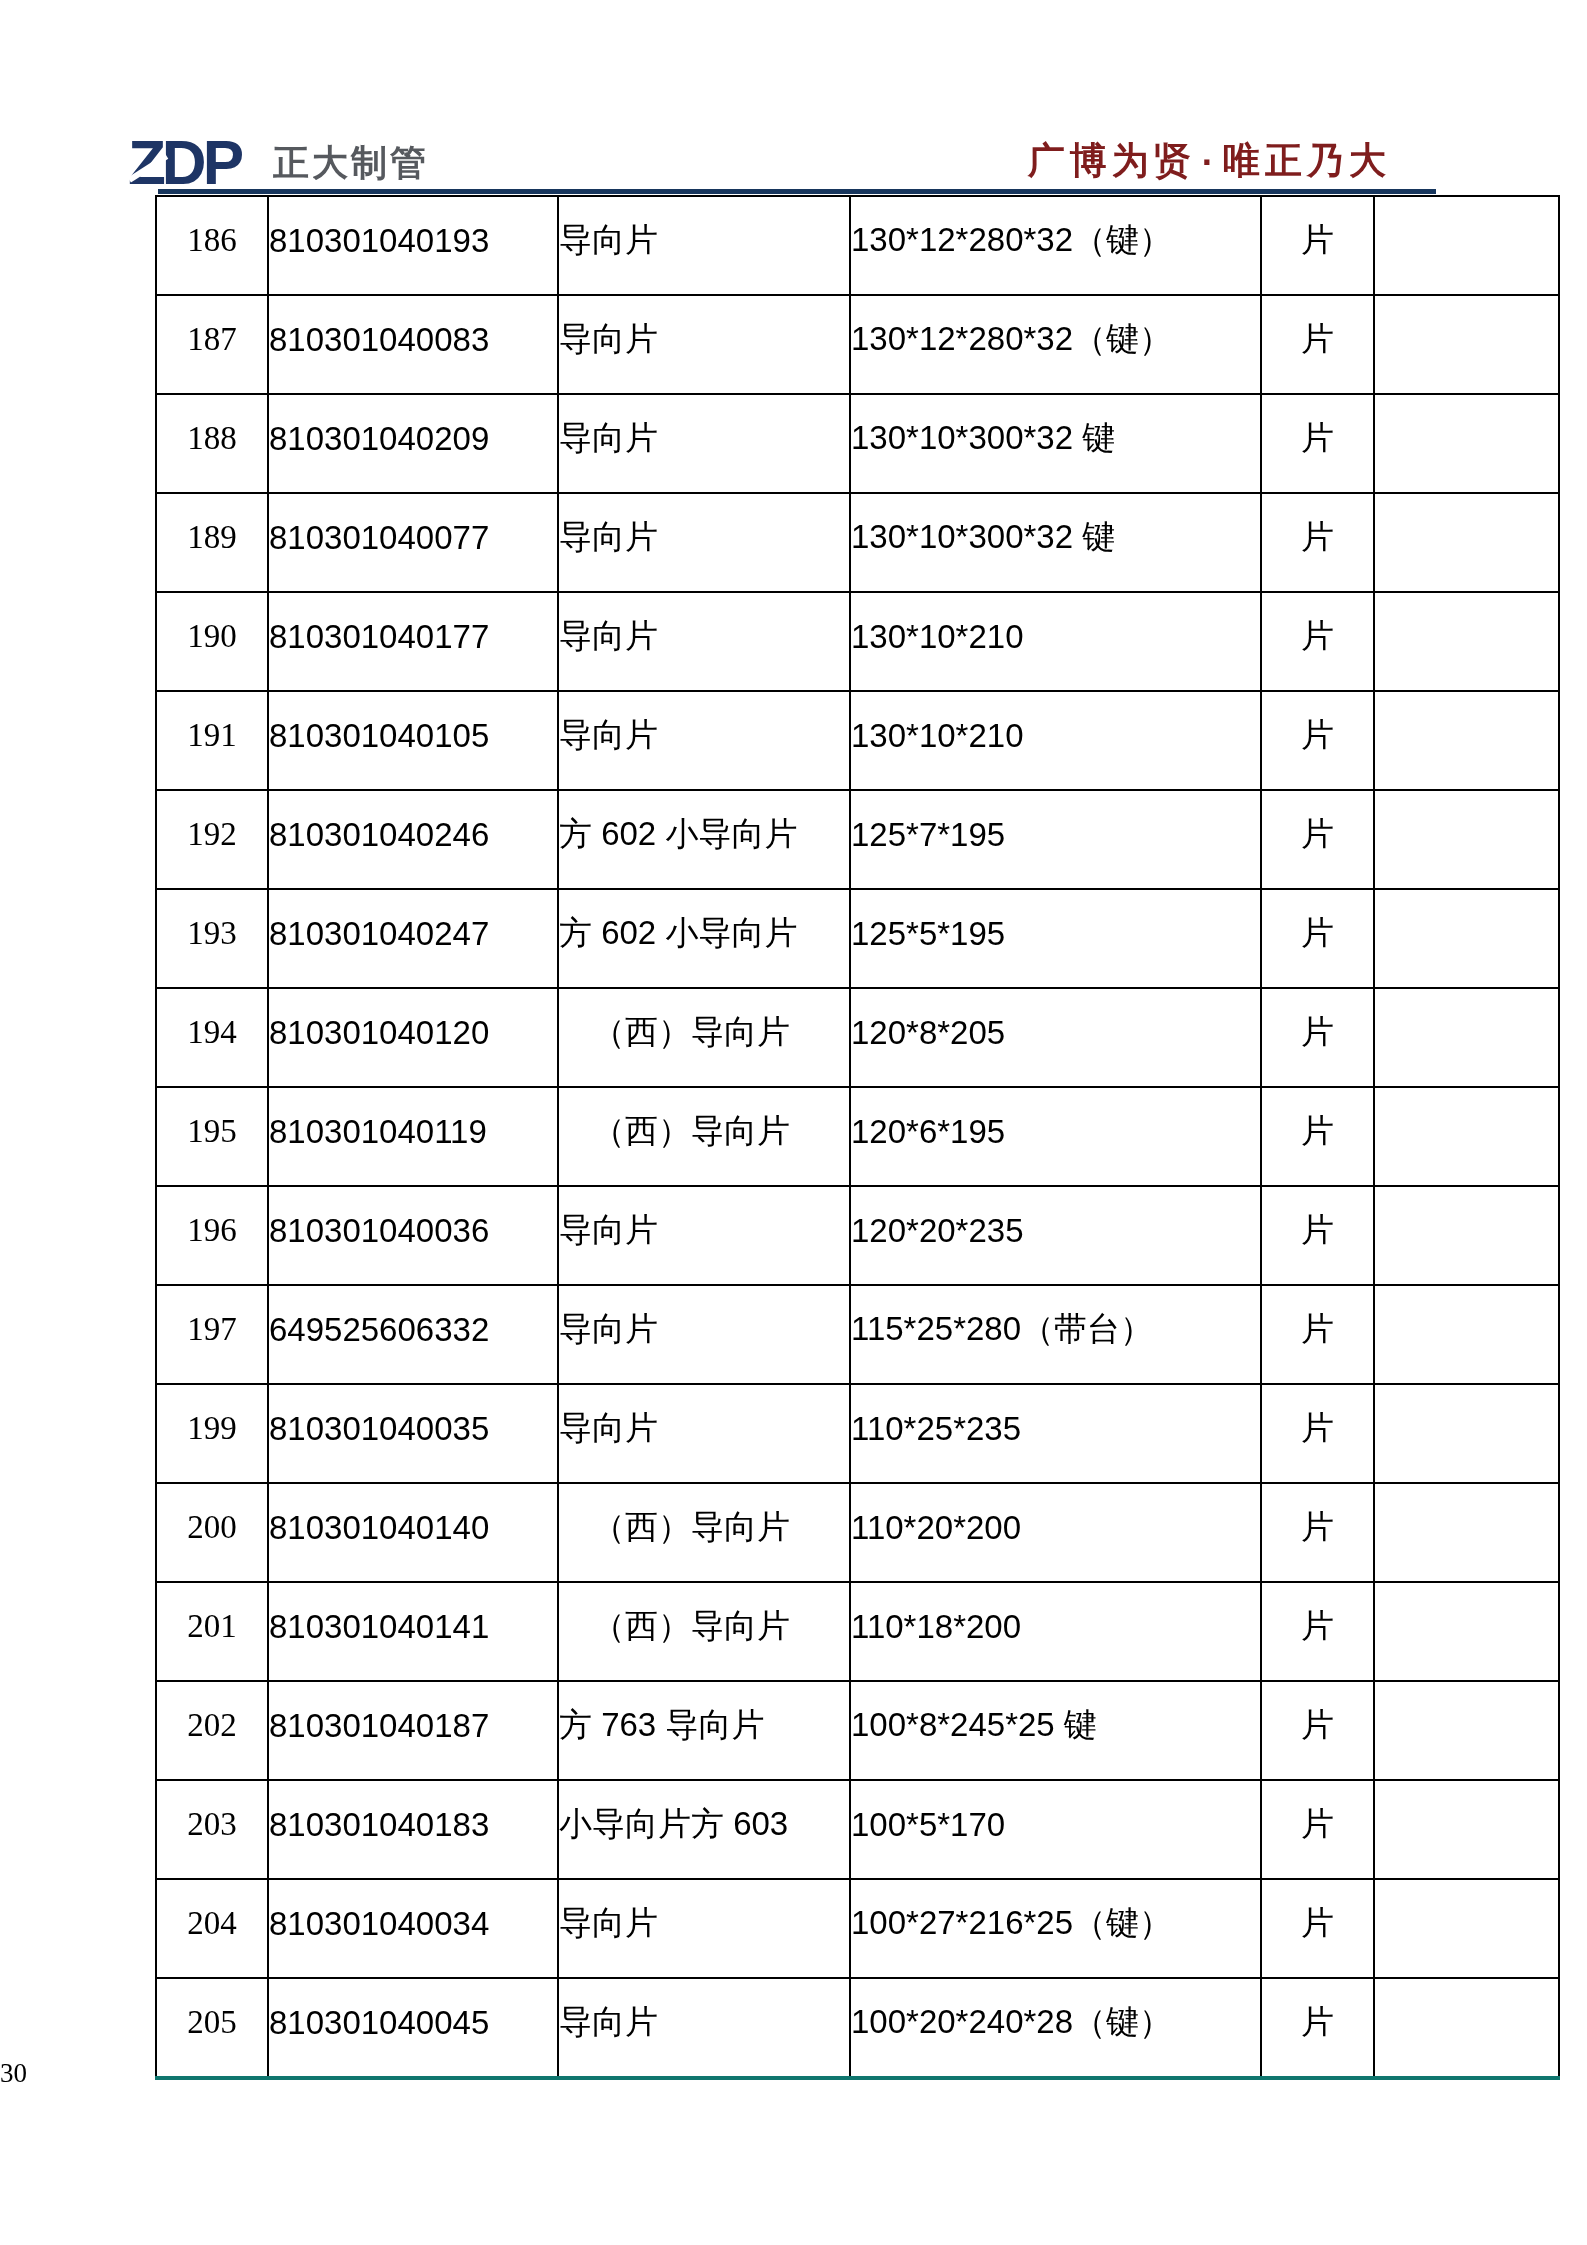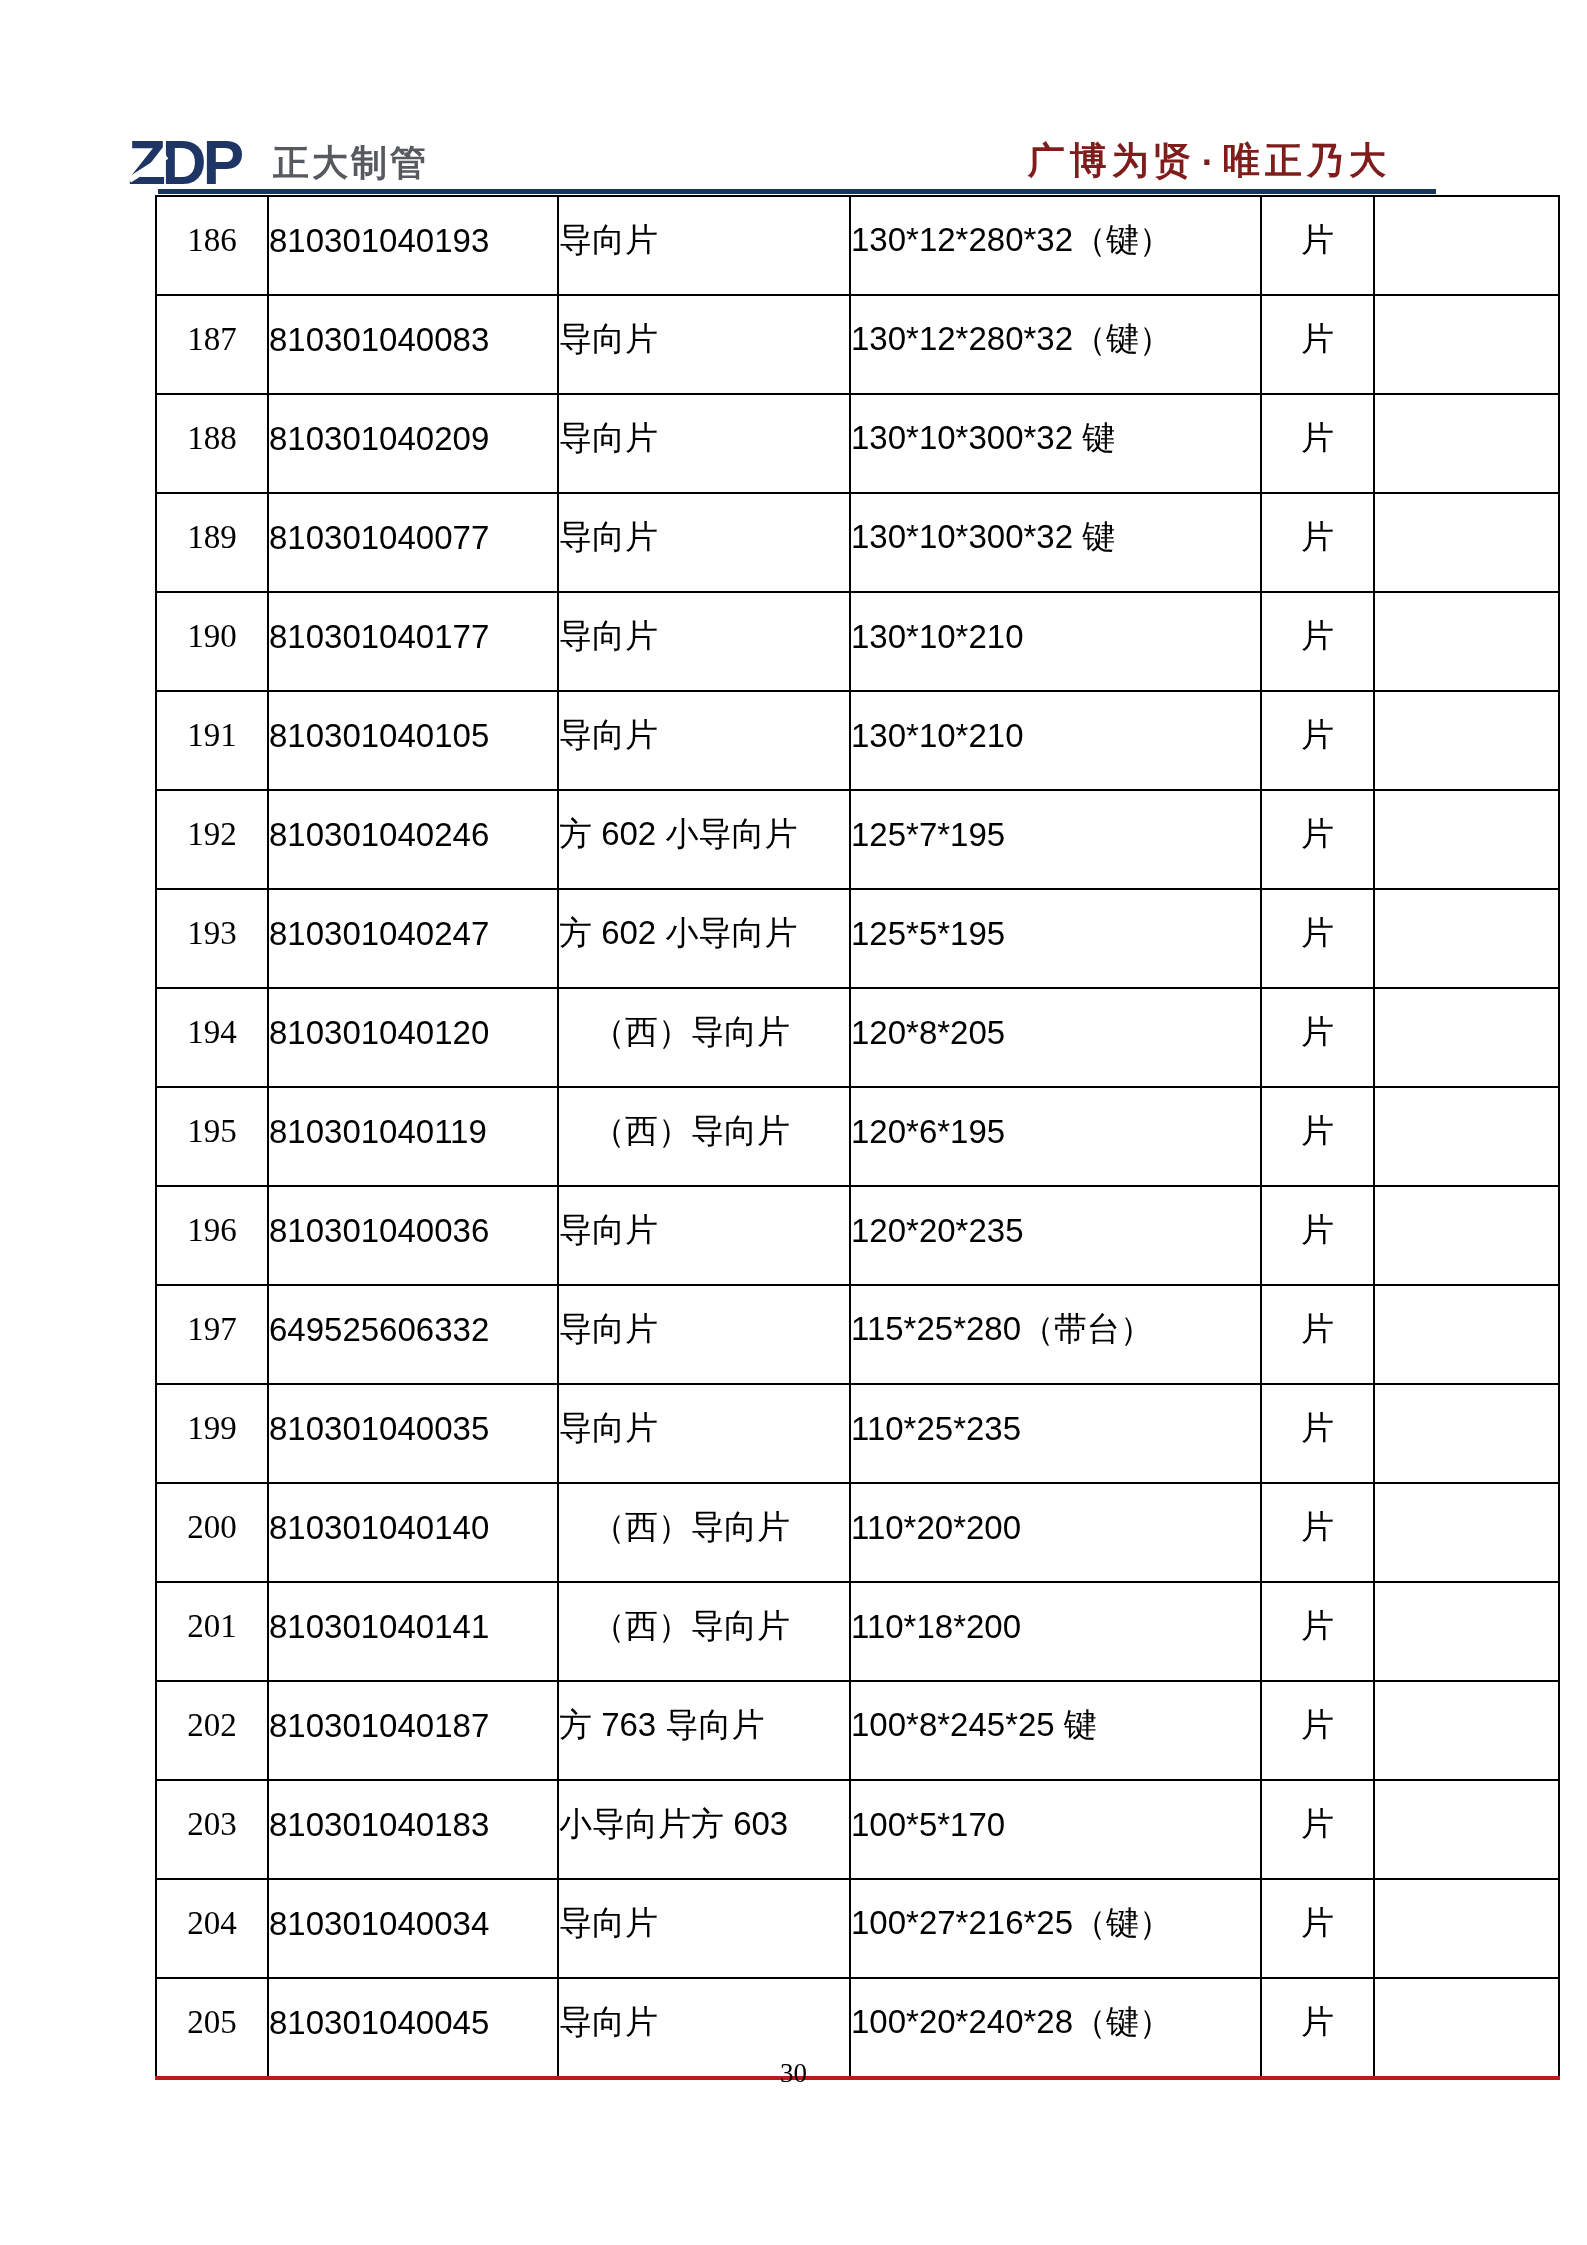--- a/index.html
+++ b/index.html
@@ -69,37 +69,37 @@
   }
   table.parts td {
     border:2px solid #000;
     height:87px;                 
     vertical-align:middle;
     padding:0 0 10px 0;
     font-size:33px;
     overflow:hidden;
     white-space:nowrap;
   }
-  table.parts tr:last-child td { border-bottom:4px solid #b91c1c; }
+  table.parts tr:last-child td { border-bottom:4px solid #0f766e; }
   td.col-no {
     text-align:center;
     font-family:"Liberation Serif", serif;
     font-size:31px;
   }
   td.col-code { padding-left:24px; }
   td.col-name { padding-left:14px;margin-left:8px; }
   td.col-spec { padding-left:14px; }
   td.col-unit { text-align:center; }
   td.col-note { }
 
   
   .page-number {
     position:absolute;
     left:0; top:2058px; width:1587px;
-    text-align:center;
+    text-align:left;
     font-family:"Liberation Serif", serif;
     font-size:27px;
   }
 </style>
 </head>
 <body>
 
 <div class="page">
 
   <div class="header-logo">

